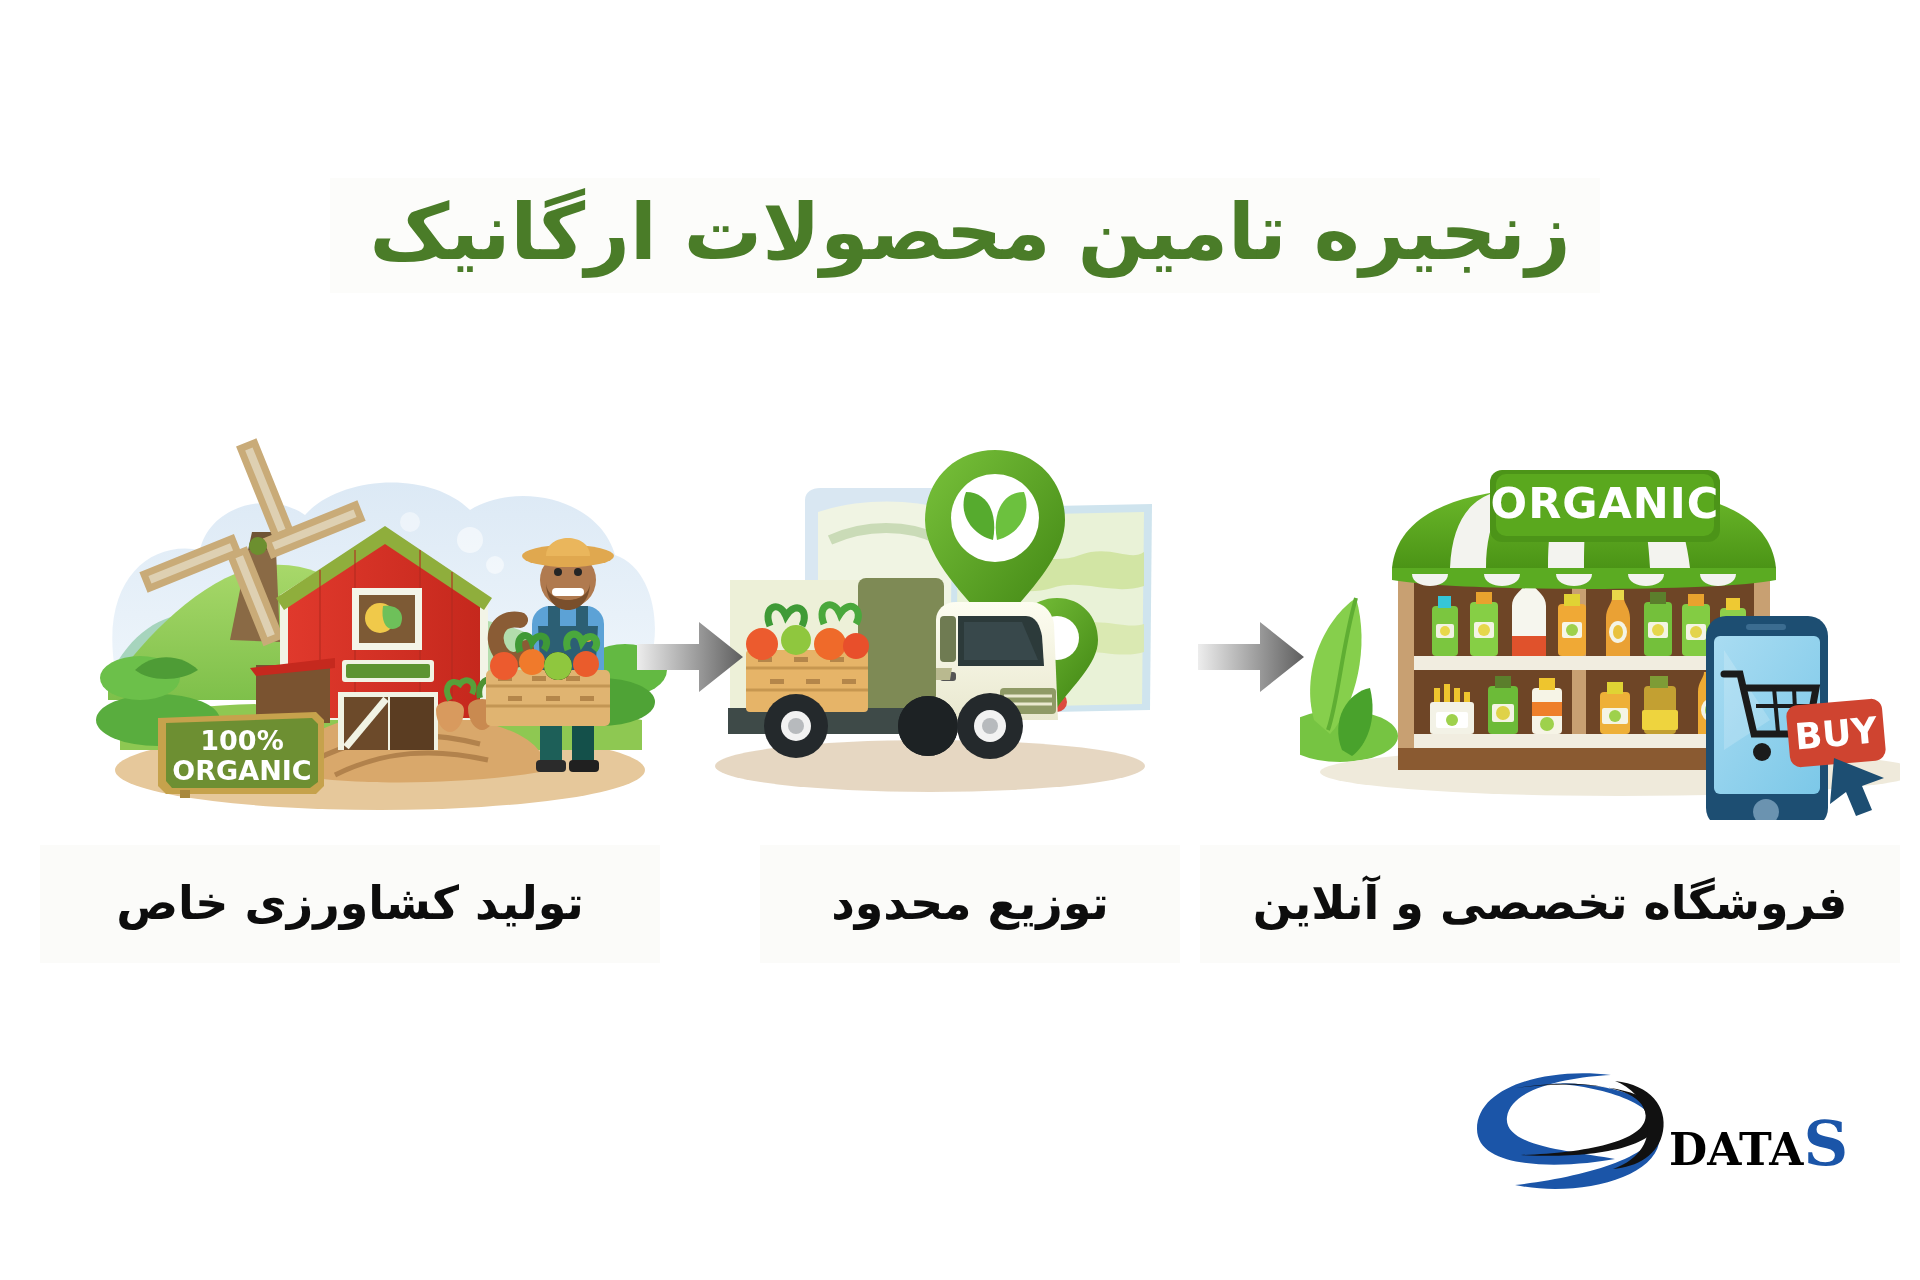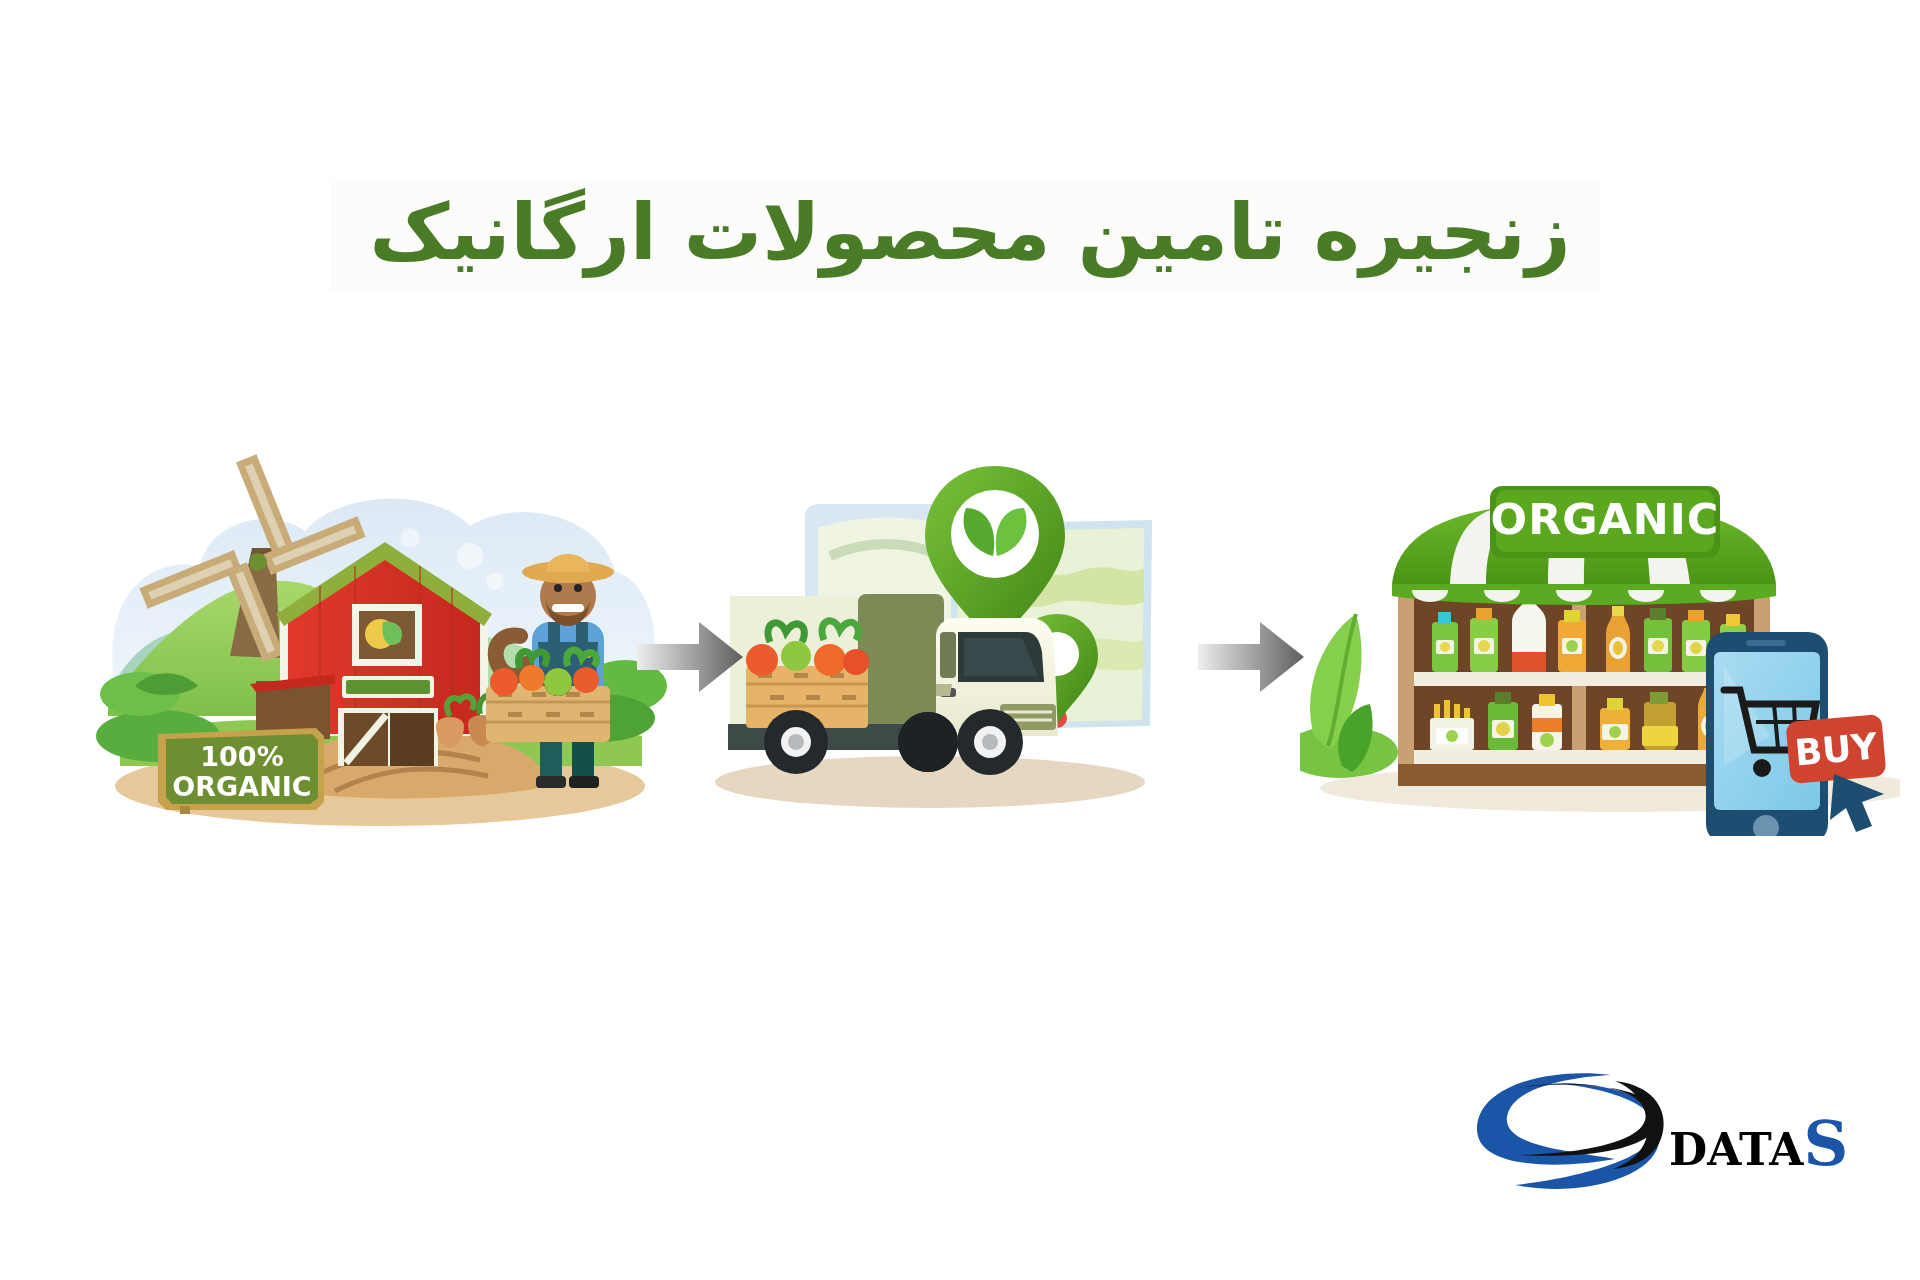--- a/index.html
+++ b/index.html
@@ -20,21 +20,21 @@
     position: absolute; left: 300px; top: 180px; width: 1340px;
     text-align: center;
     font-size: 78px; font-weight: 700; line-height: 1.35;
     color: #4a7c28;
     direction: rtl; white-space: nowrap;
   }
 
   
   .panels { position: absolute; left: 0; top: 420px; width: 1920px; height: 400px; }
 
-  .panel { position: absolute; top: 16px; height: 400px; }
+  .panel { position: absolute; top: 0; height: 400px; }
   .panel.p1 { left: 80px;  width: 600px; }
   .panel.p2 { left: 700px; width: 500px; }
   .panel.p3 { left: 1300px;width: 600px; }
 
   .art { position: absolute; inset: 0; }
 
   
   .arrow { position: absolute; top: 618px; width: 110px; height: 78px; }
   .arrow.a1 { left: 635px; }
   .arrow.a2 { left: 1196px; }
@@ -477,20 +477,31 @@
   <svg class="arrow a2" viewBox="0 0 110 78">
     <defs>
         <linearGradient id="ag2" x1="0" y1="0" x2="1" y2="0">
       <stop offset="0" stop-color="#ededed"></stop>
           <stop offset="1" stop-color="#5e5e5e"></stop>
     </linearGradient>
       </defs>
     <path d="M2 26 L64 26 L64 4 L108 39 L64 74 L64 52 L2 52 Z" fill="url(#ag2)"></path>
   </svg>
 
+  <div class="caption-row">
+    <div class="caption-box cb1">
+      <div class="caption">تولید کشاورزی خاص</div>
+    </div>
+    <div class="caption-box cb2">
+      <div class="caption">توزیع محدود</div>
+    </div>
+    <div class="caption-box cb3">
+      <div class="caption">فروشگاه تخصصی و آنلاین</div>
+    </div>
+  </div>
 
   <div class="logo">
     <svg viewBox="0 0 420 150" width="420" height="150">
       <path d="M22 74 C22 30 96 12 156 20 C116 22 56 32 52 62 C48 92 118 96 160 104 C118 112 22 118 22 74 Z" fill="#1b55a8"></path>
       <path d="M60 130 C118 142 196 126 204 88 C212 48 148 32 96 28 C150 28 206 40 204 70 C202 102 130 122 60 130 Z" fill="#1b55a8"></path>
       <path d="M46 36 C110 22 182 28 190 56 C198 86 130 98 66 100 C132 104 206 94 204 62 C202 30 112 22 46 36 Z" fill="#111111"></path>
       <path d="M160 26 C196 30 212 52 208 76 C204 100 182 112 158 114 C186 104 196 84 192 64 C188 44 176 32 160 26 Z" fill="#111111"></path>
     </svg>
     <div class="logo-text">
       <span class="logo-s">S</span>

